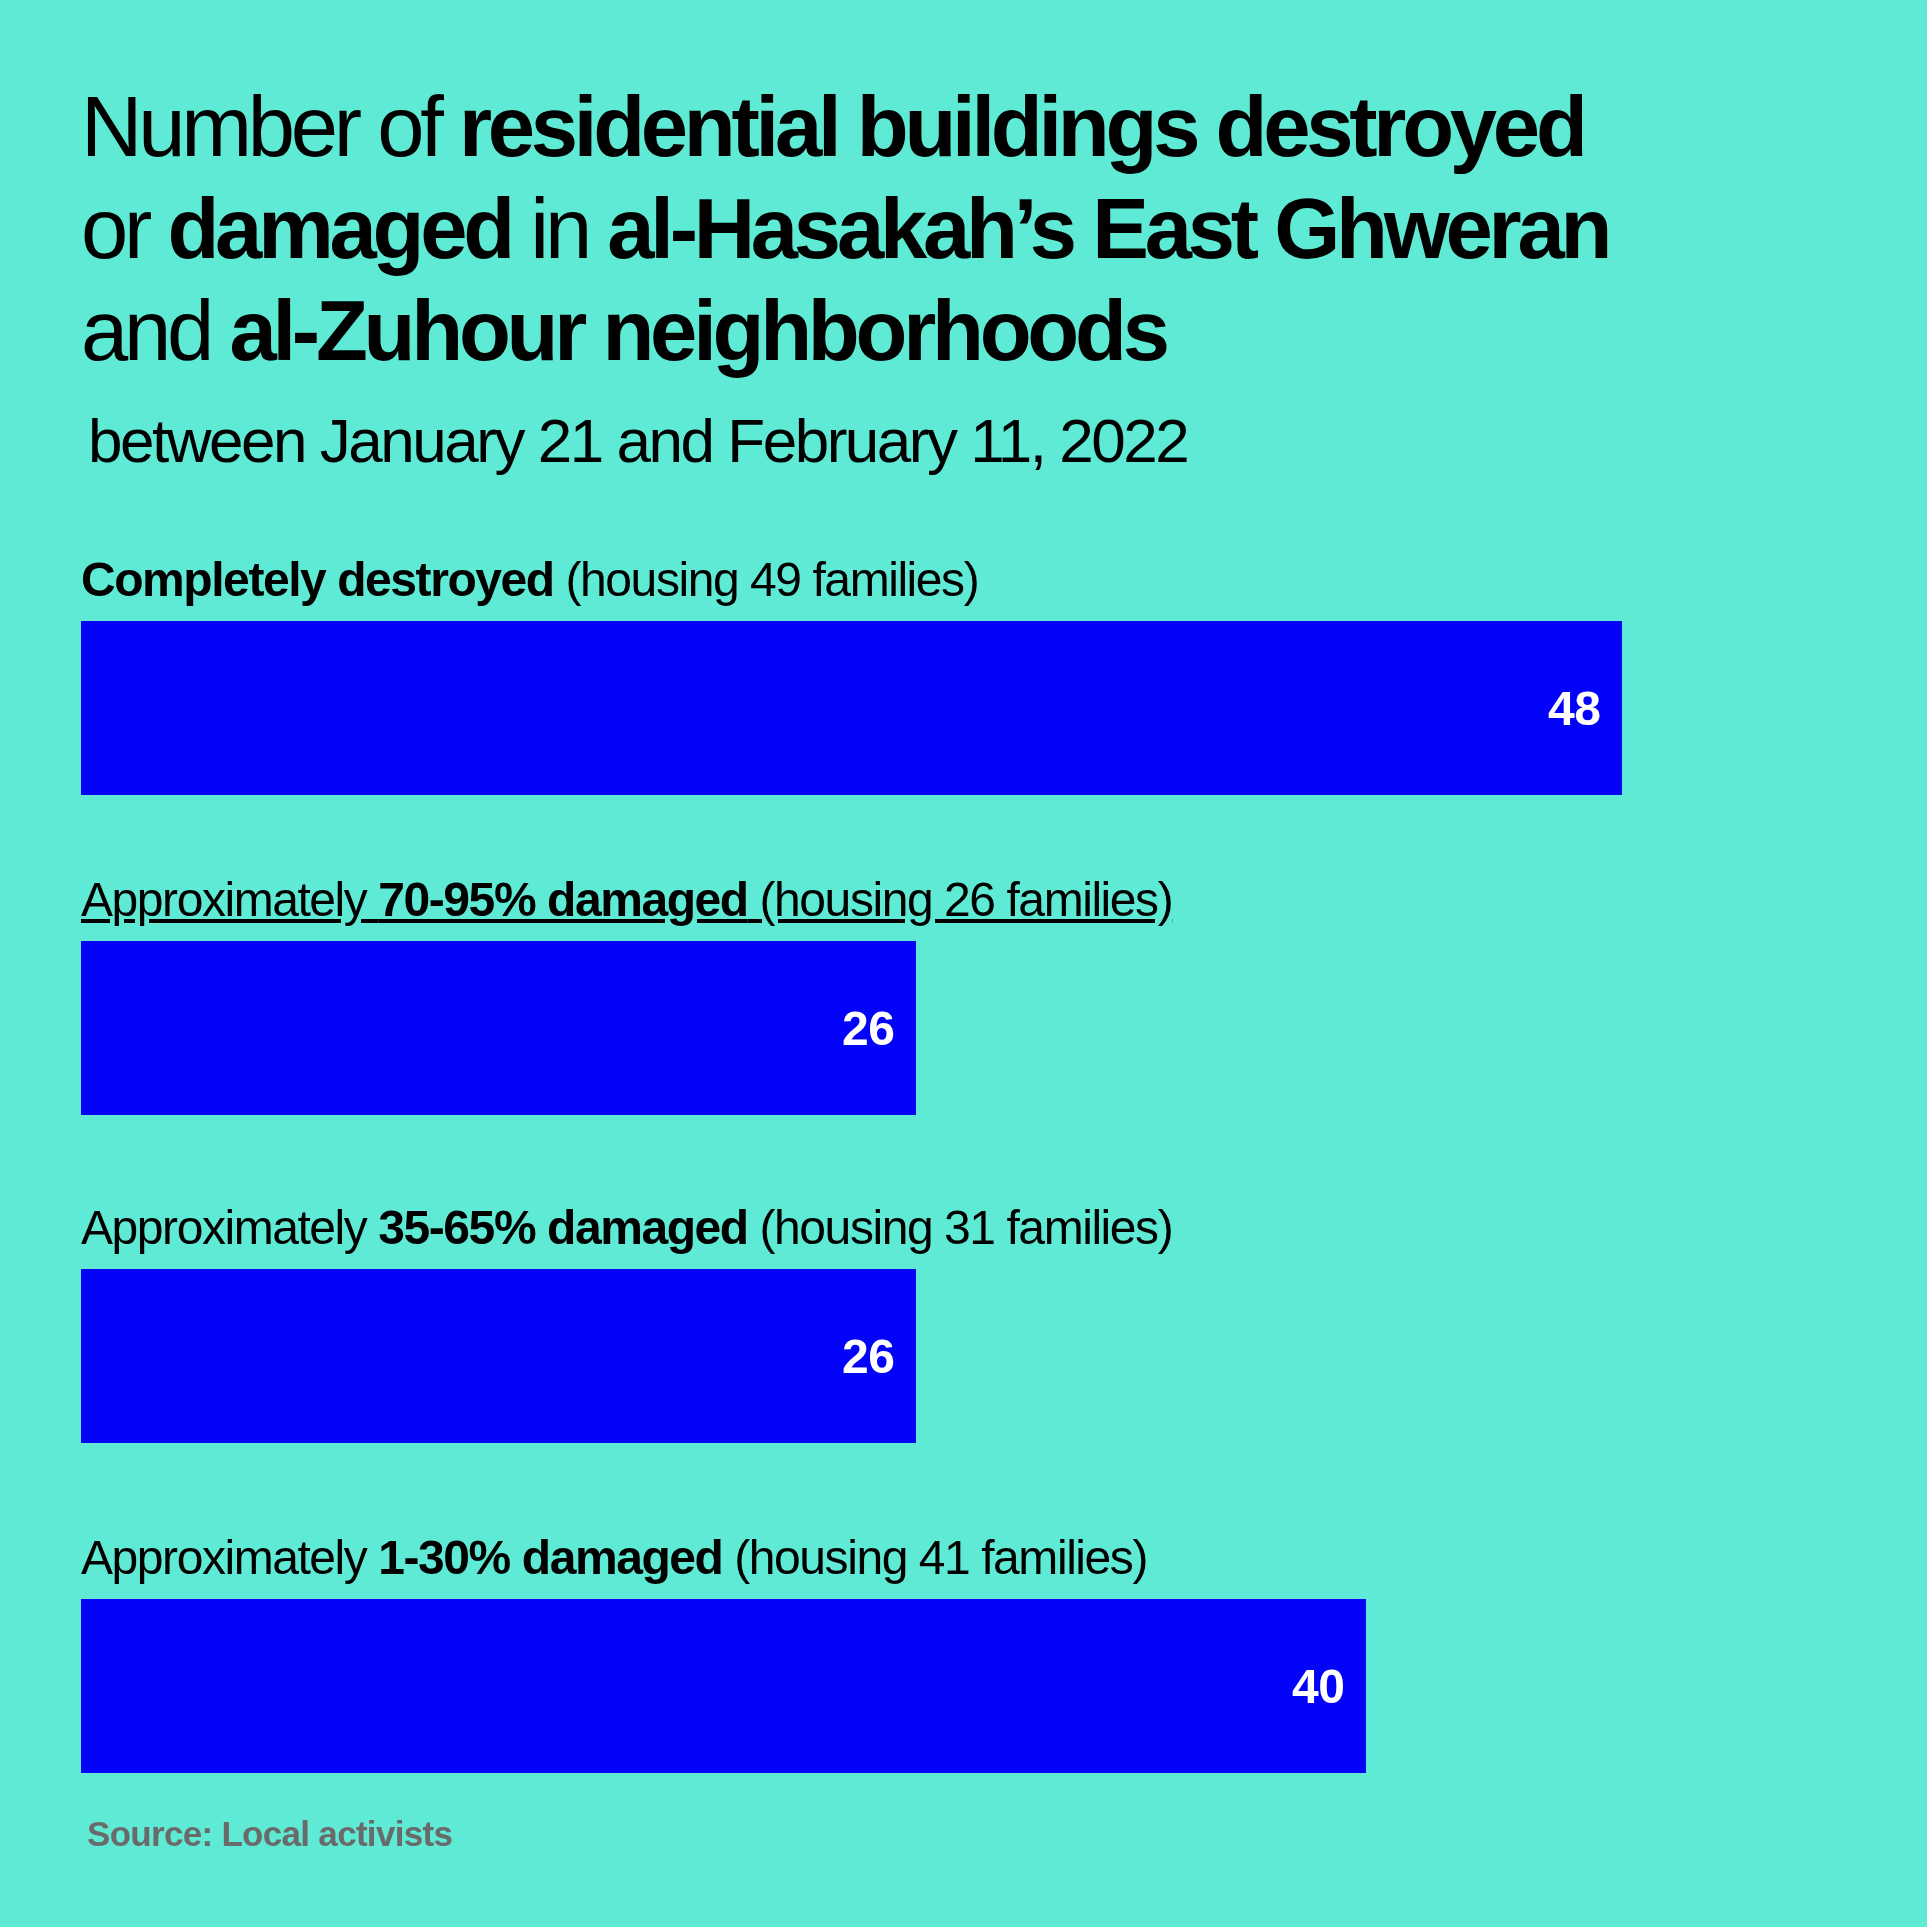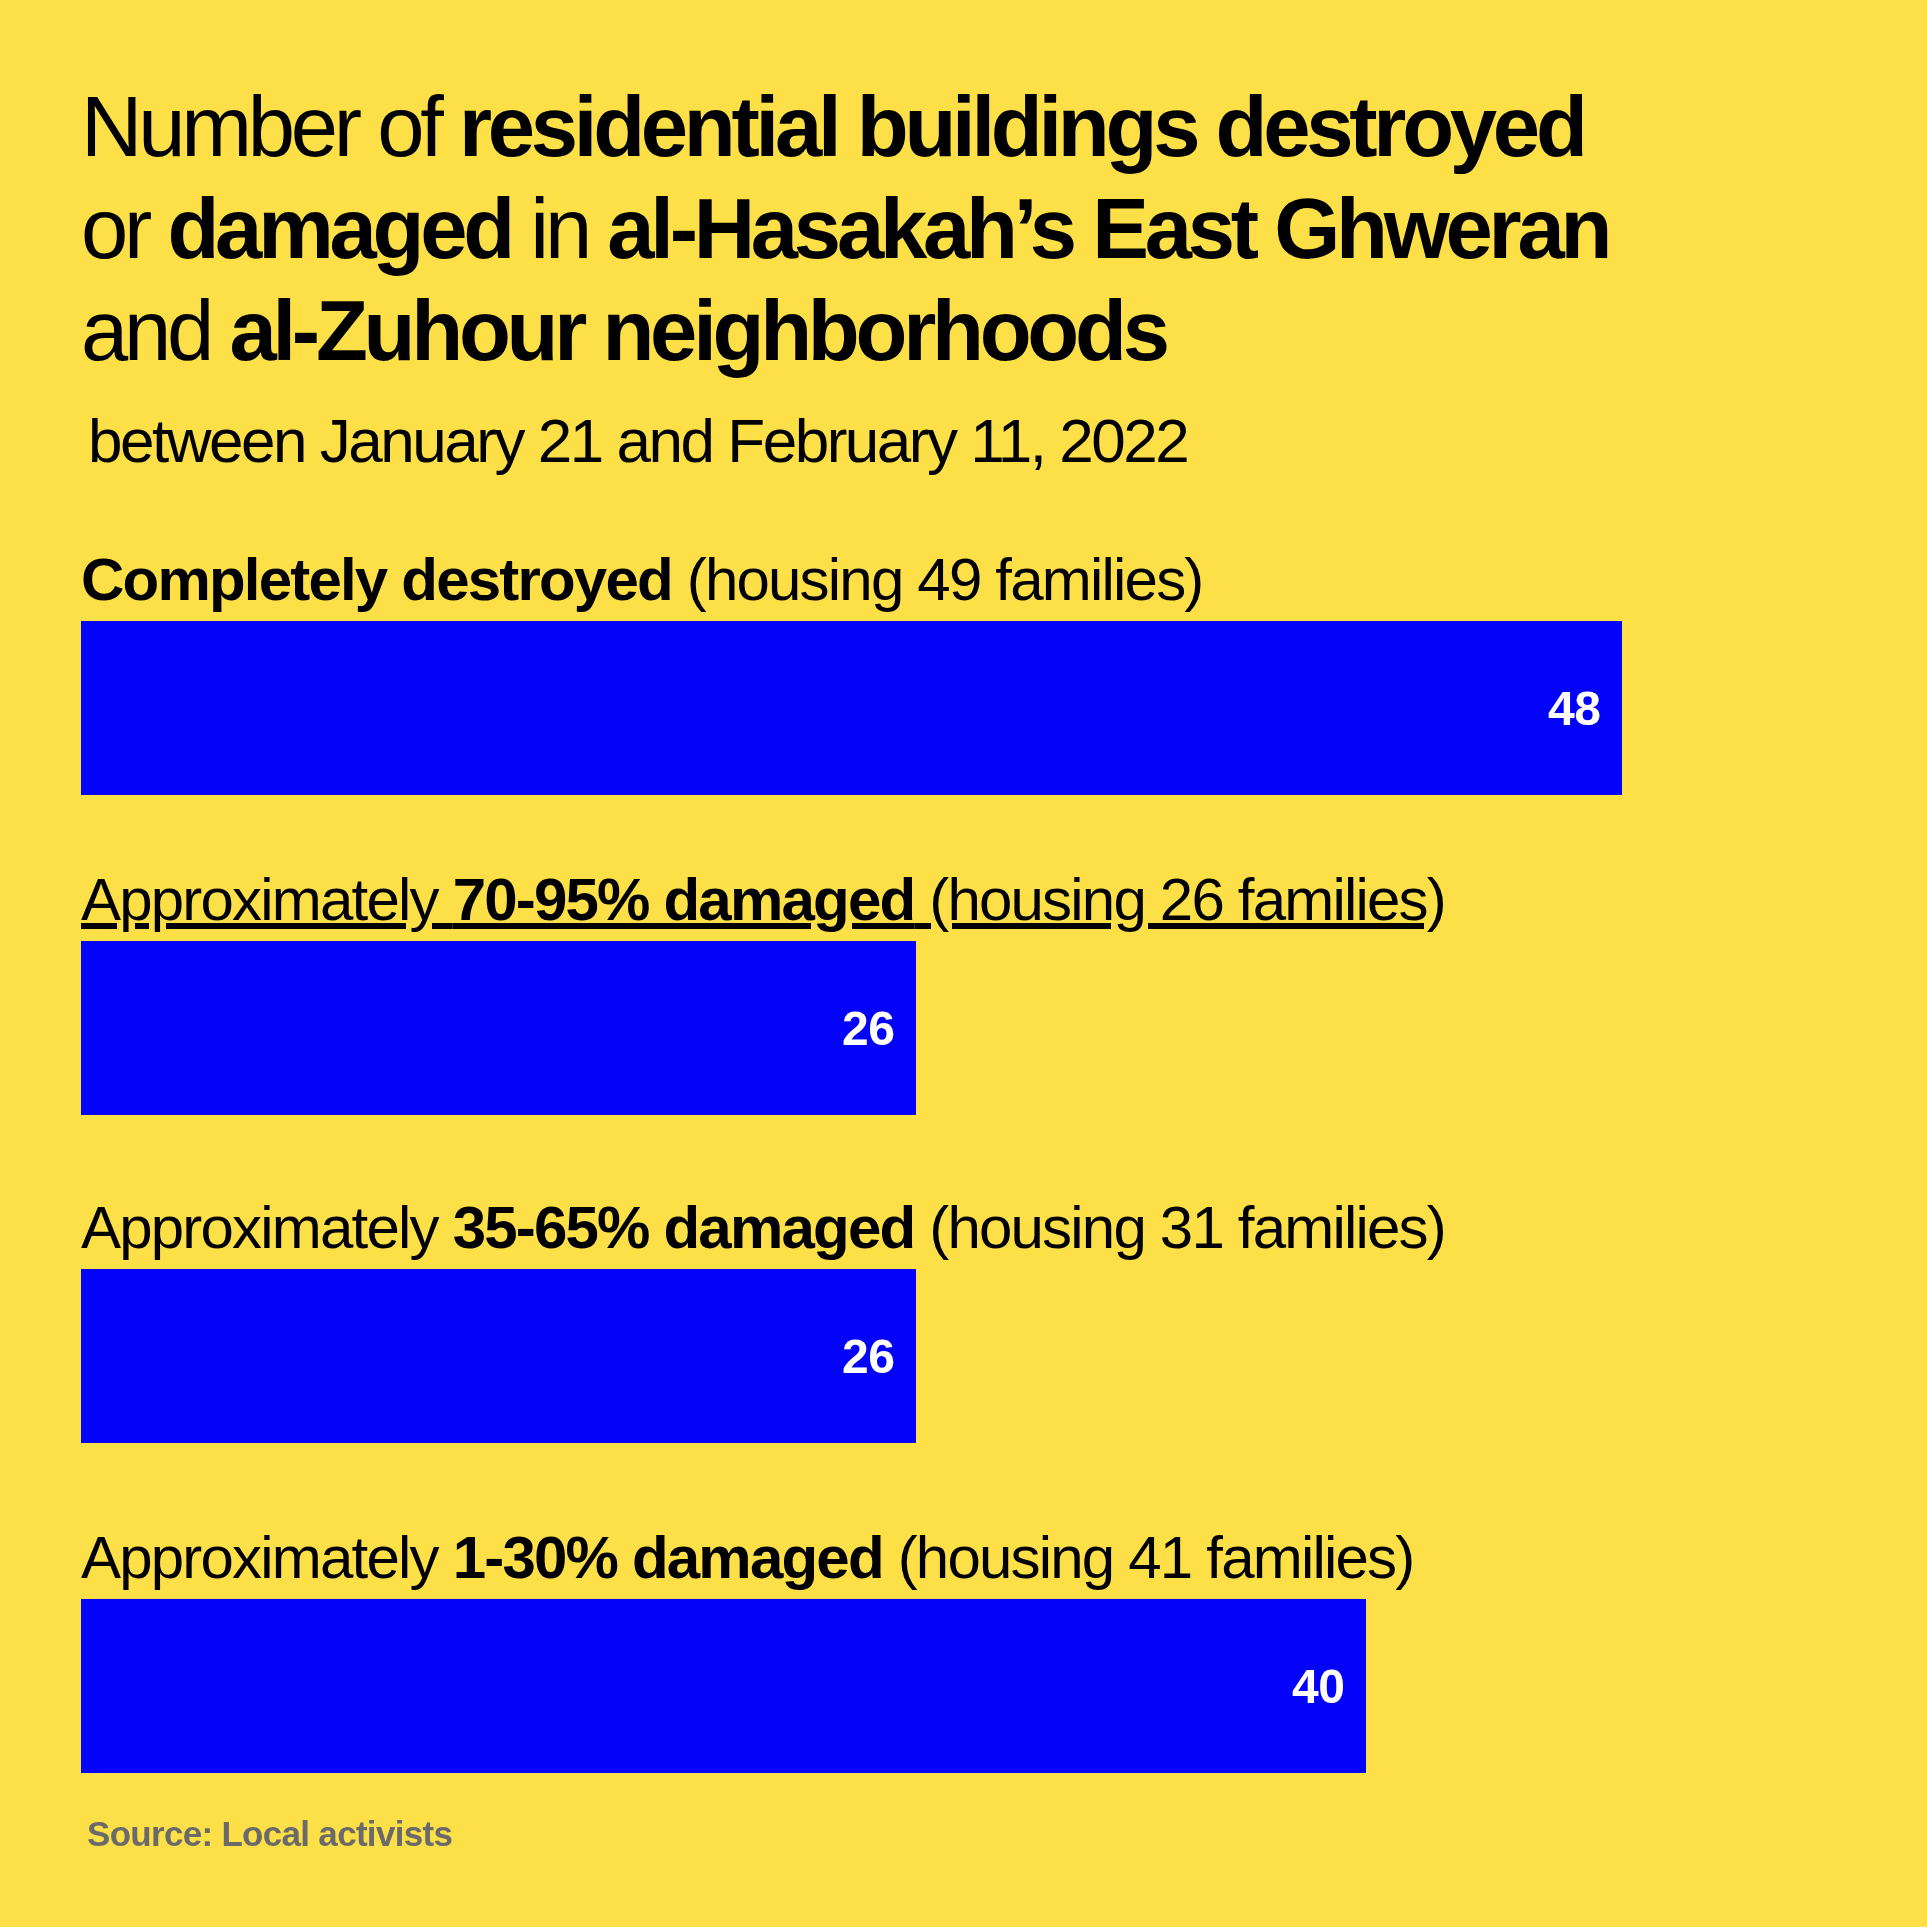--- a/index.html
+++ b/index.html
@@ -1,20 +1,20 @@
 <!DOCTYPE html>
 <html style="font-size:12.3px"><head>
 <meta charset="utf-8">
 <style>
   html,body{margin:0;padding:0;background:#ffffff;}
   .page{
     position:relative;
     width:1927px;
     height:1927px;
-    background:#fde047;
+    background:#5eead4;
     font-family:"Liberation Sans","DejaVu Sans",sans-serif;
     overflow:hidden;
   }
   .title{
     position:absolute;
     left:81px;
     top:76px;
     width:1795px;
     font-size:85px;
     line-height:102px;
@@ -28,21 +28,21 @@
     left:81px;
     top:410px;
     font-size:62px;
     line-height:1;
     letter-spacing:-0.04em;
     font-weight:400;
     white-space:nowrap;
   }
   .row{position:absolute;left:81px;}
   .row .label{
-    font-size:60px;
+    font-size:48px;
     line-height:48px;
     letter-spacing:-0.03em;
     white-space:nowrap;
     font-weight:400;
   }
   .row .label b{font-weight:700;}
   .row .bar{
     margin-top:17px;
     height:174px;
     display:flex;

